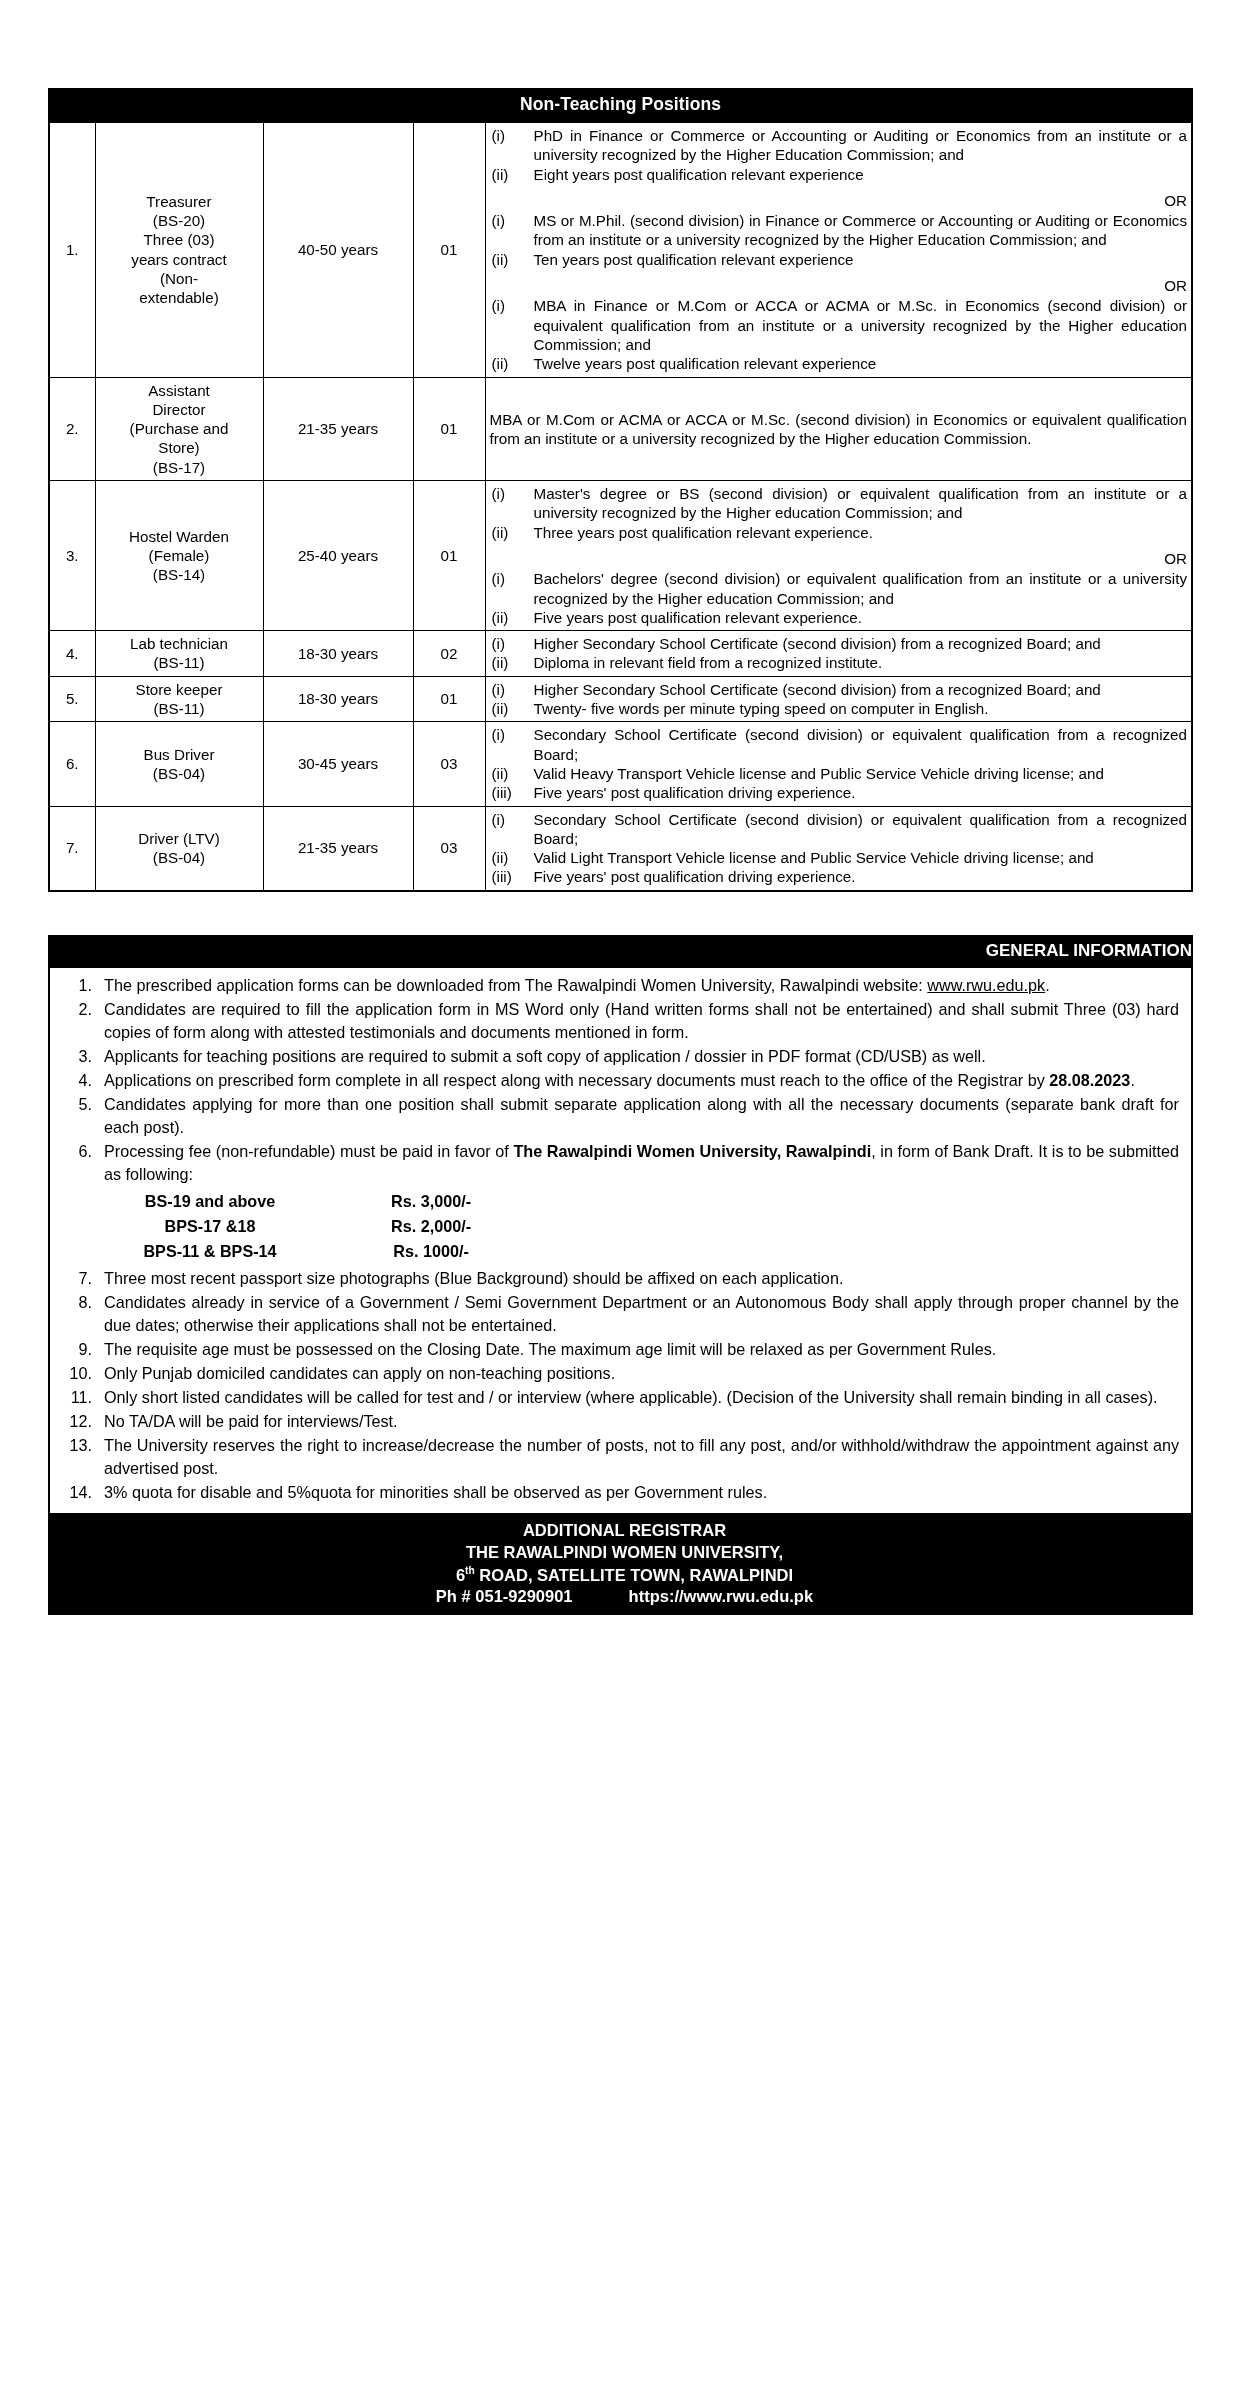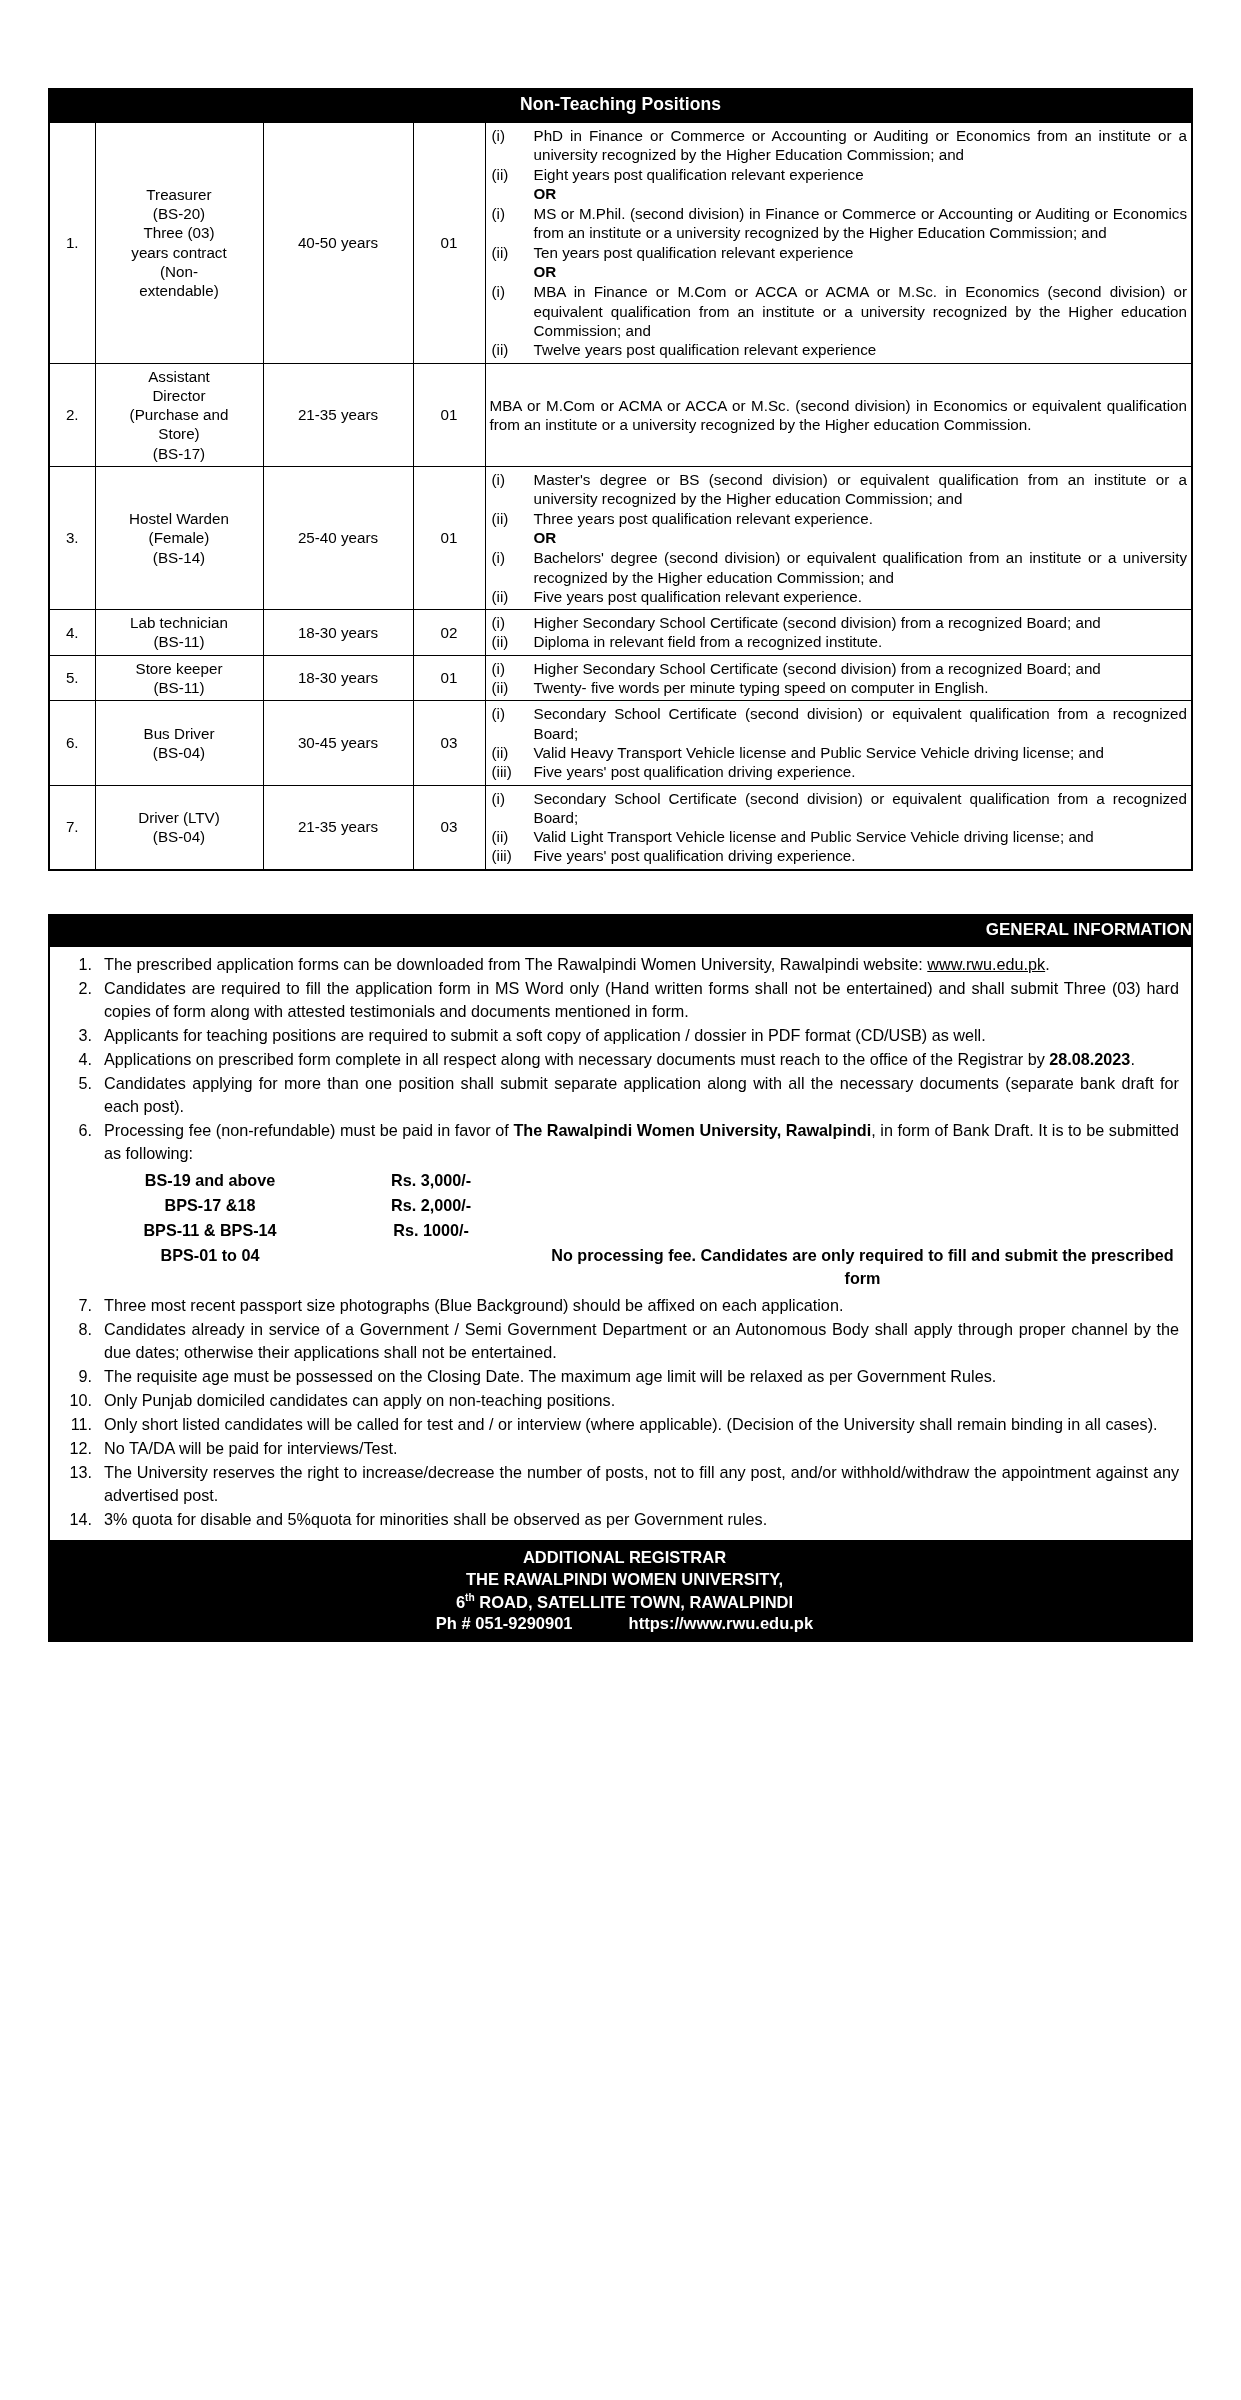--- a/index.html
+++ b/index.html
@@ -74,23 +74,23 @@
     text-align: left;
     padding-left: 2px;
   }
   .req-txt {
     flex: 1 1 auto;
     text-align: justify;
     text-justify: inter-word;
     hyphens: none;
   }
   .req-or {
-    text-align: left;
-    font-weight: bold;
-    margin: 0 0 1px 0;
+    text-align: right;
+    font-weight: normal;
+    margin: 7px 0 1px 0;
     padding-left: 44px;
   }
   .req-plain {
     text-align: justify;
     text-justify: inter-word;
   }
 
   
   .geninfo {
     border-left: 2px solid #000;
@@ -388,25 +388,20 @@
                 <tr>
                   <td class="fee-label">BPS-17 &amp;18</td>
                   <td class="fee-val">Rs. 2,000/-</td>
                   <td class="fee-note"></td>
                 </tr>
                 <tr>
                   <td class="fee-label">BPS-11 &amp; BPS-14</td>
                   <td class="fee-val">Rs. 1000/-</td>
                   <td class="fee-note"></td>
                 </tr>
-                <tr>
-                  <td class="fee-label">BPS-01 to 04</td>
-                  <td class="fee-val"></td>
-                  <td class="fee-note">No processing fee. Candidates are only required to fill and submit the prescribed form</td>
-                </tr>
               </tbody>
             </table>
           </div>
         </li>
         <li>
           <div class="gi-num">7.</div>
           <div class="gi-body">Three most recent passport size photographs (Blue Background) should be affixed on each application.</div>
         </li>
         <li>
           <div class="gi-num">8.</div>

